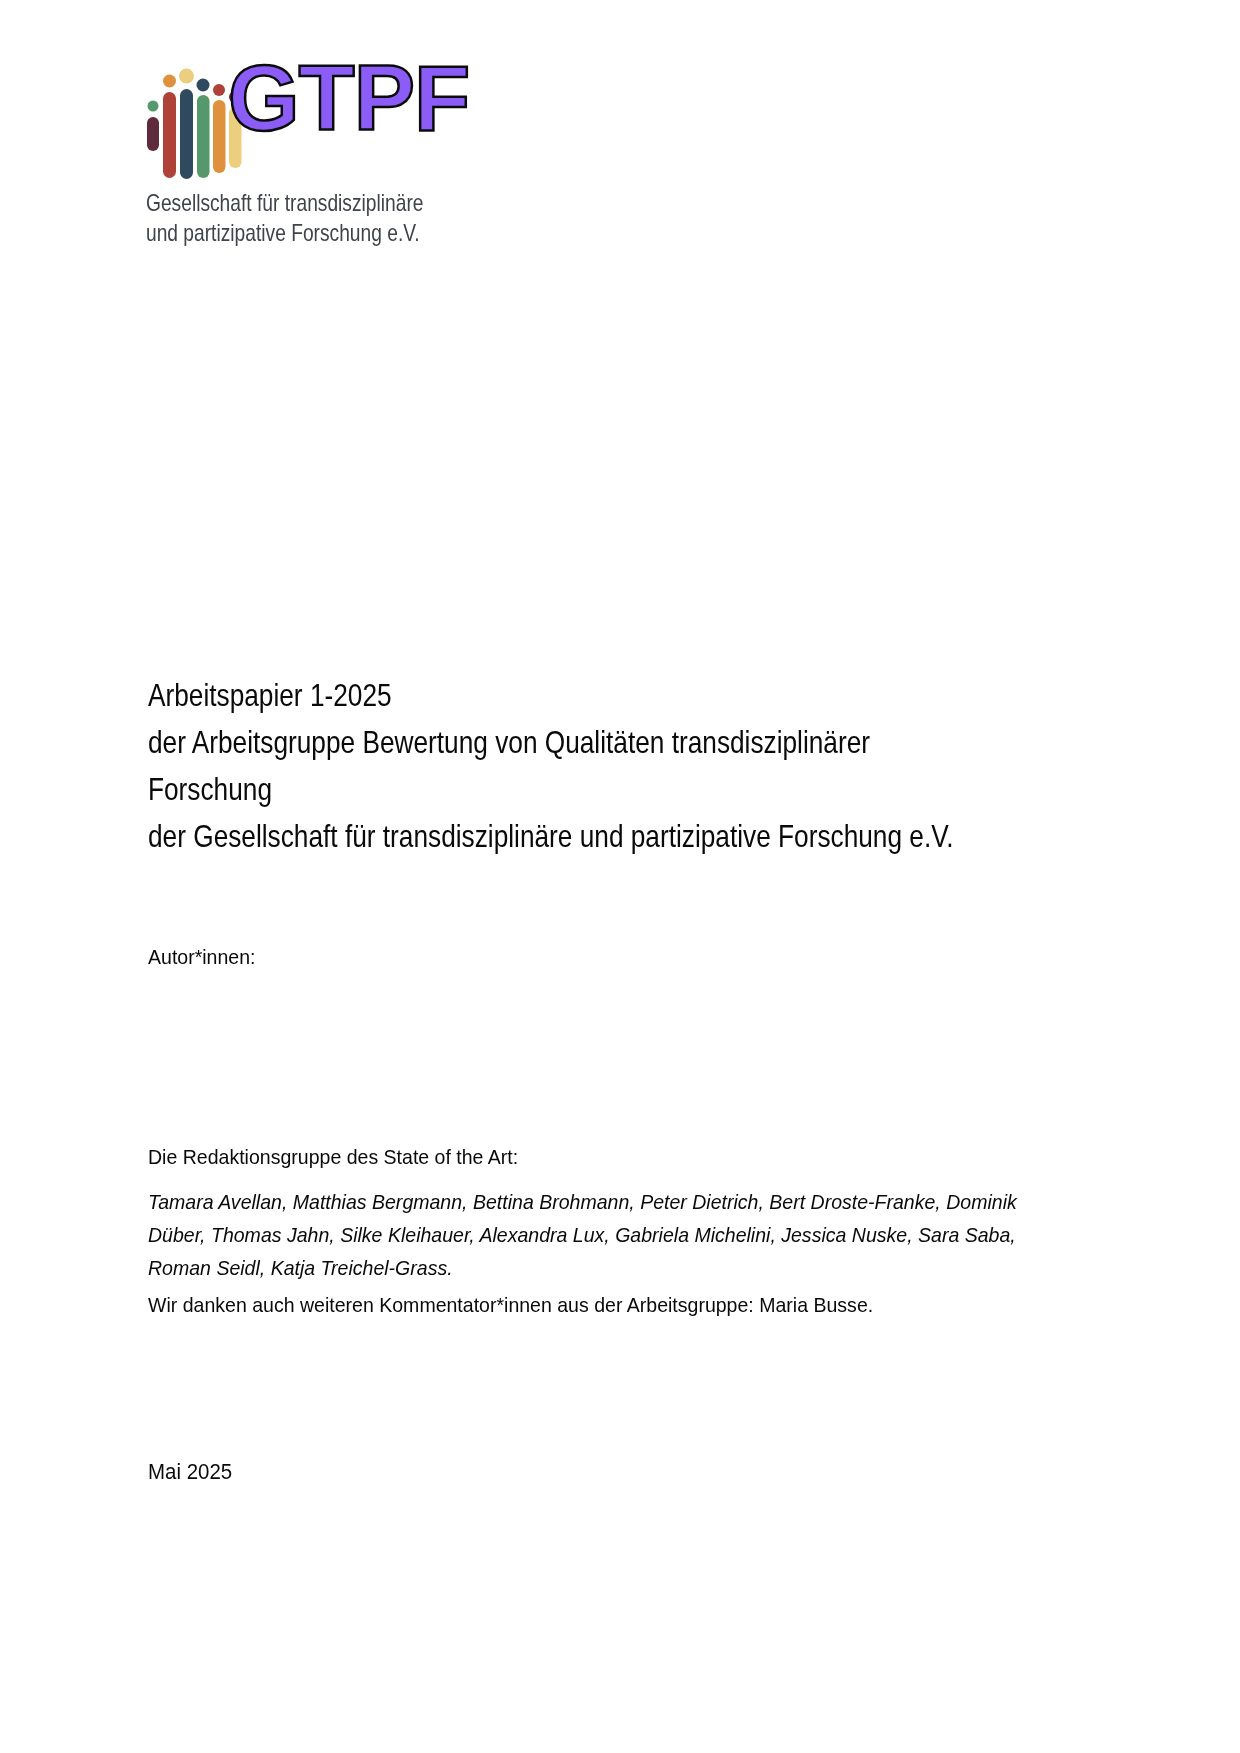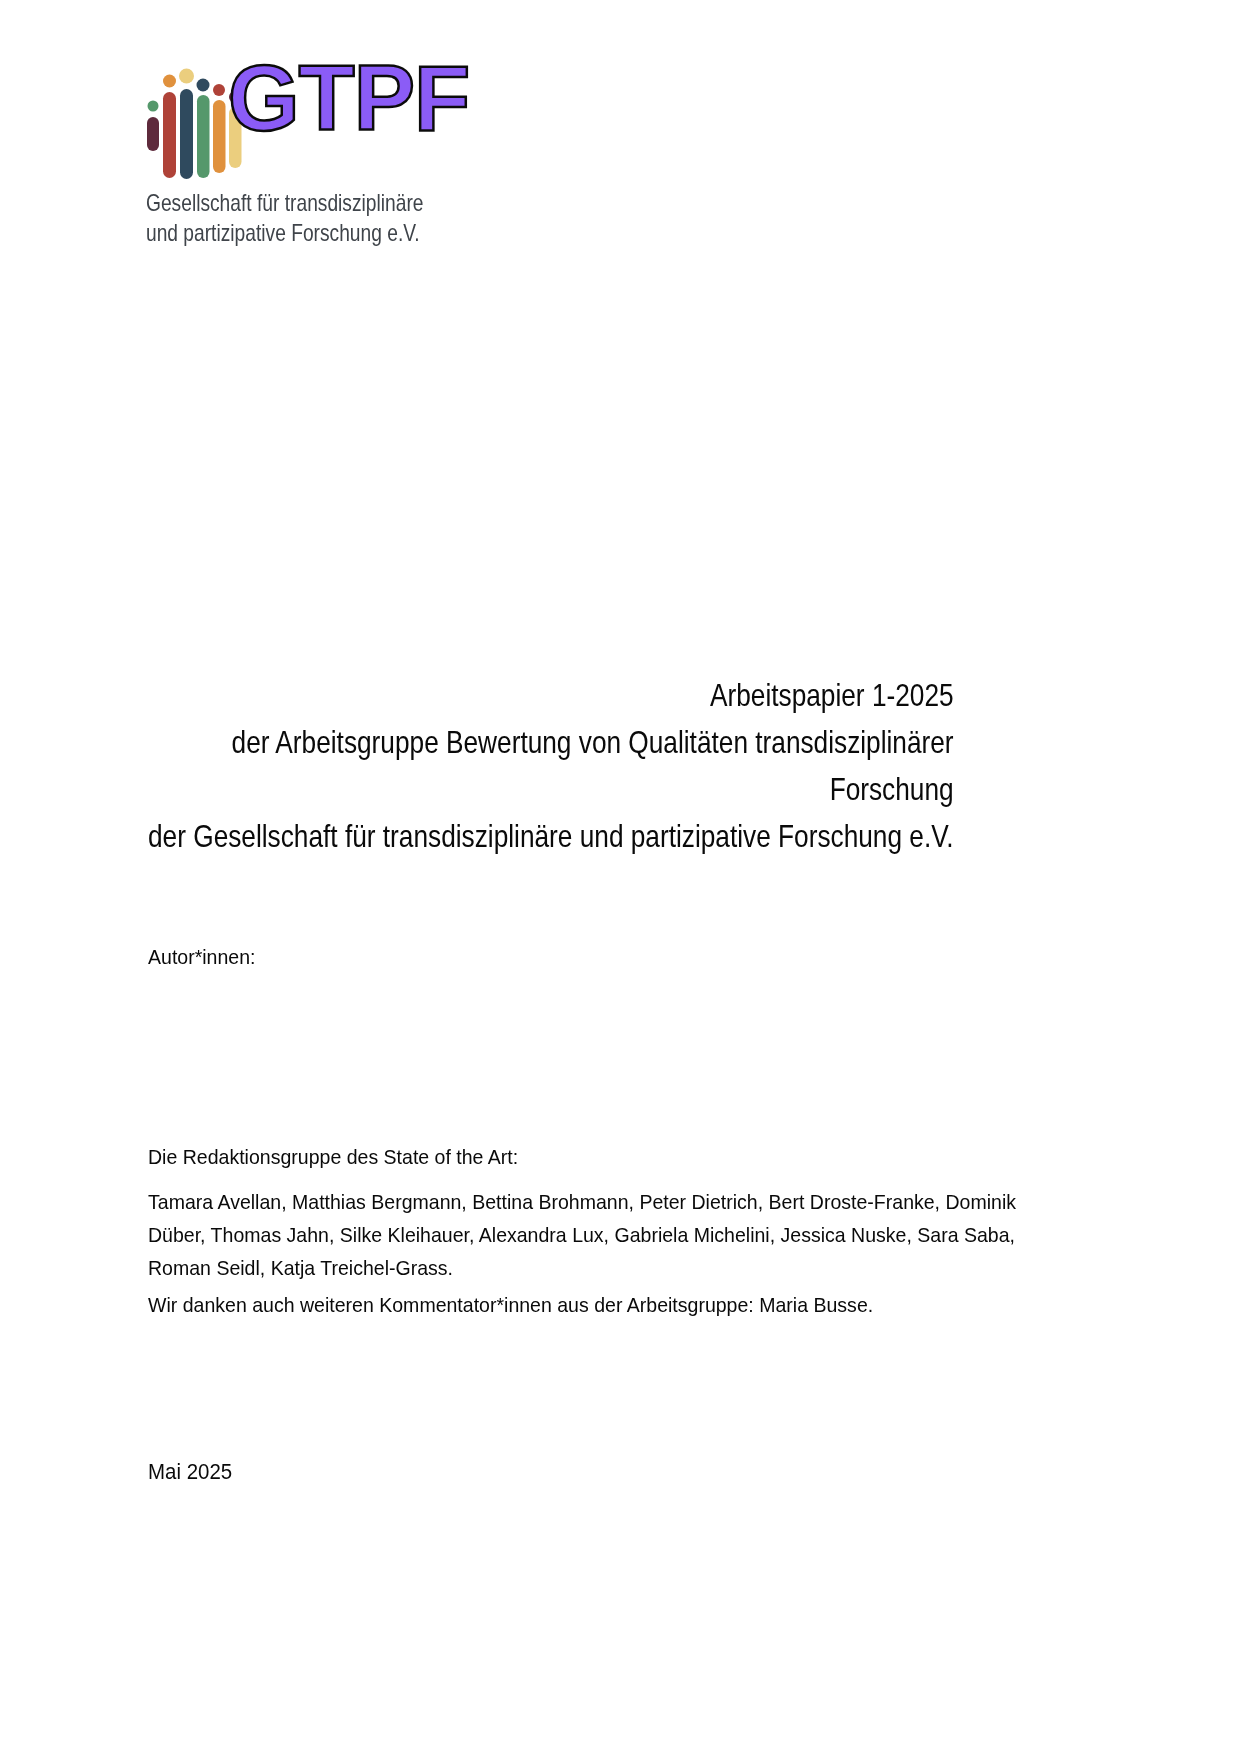--- a/index.html
+++ b/index.html
@@ -20,30 +20,30 @@
   .ls-line { transform:scaleX(0.8); transform-origin:0 50%; white-space:nowrap; }
 
   
   .title {
     position:absolute; left:148px; top:418px; margin:0; font-weight:400;
     color:#2F5496; font-size:46px; line-height:62px;
   }
   .t-line { transform:scaleX(0.8); transform-origin:0 50%; white-space:nowrap; }
 
   
-  .edition { position:absolute; left:148px; top:672px; font-size:32px; line-height:47px; color:#0a0a0a;text-align:right; }
+  .edition { position:absolute; left:148px; top:672px; font-size:32px; line-height:47px; color:#0a0a0a; }
   .e-line { transform:scaleX(0.82); transform-origin:0 50%; white-space:nowrap; }
 
   
   .small { position:absolute; left:148px; font-size:21px; line-height:33px; color:#0a0a0a; }
   .cline { transform:scaleX(0.93); transform-origin:0 50%; white-space:nowrap; }
   .authors-heading   { top:940px; }
   .authors-para      { top:985px; }
   .editorial-heading { top:1140px; }
-  .editorial-para    { top:1185px; }
+  .editorial-para    { top:1185px;font-style:italic; }
   .thanks            { top:1288px; }
   .date              { top:1455px; font-size:22px; }
 </style>
 </head>
 <body>
 
 <div class="page">
 
   <header class="logo">
     <svg class="logo-icon" viewBox="0 0 100 118" xmlns="http://www.w3.org/2000/svg">

